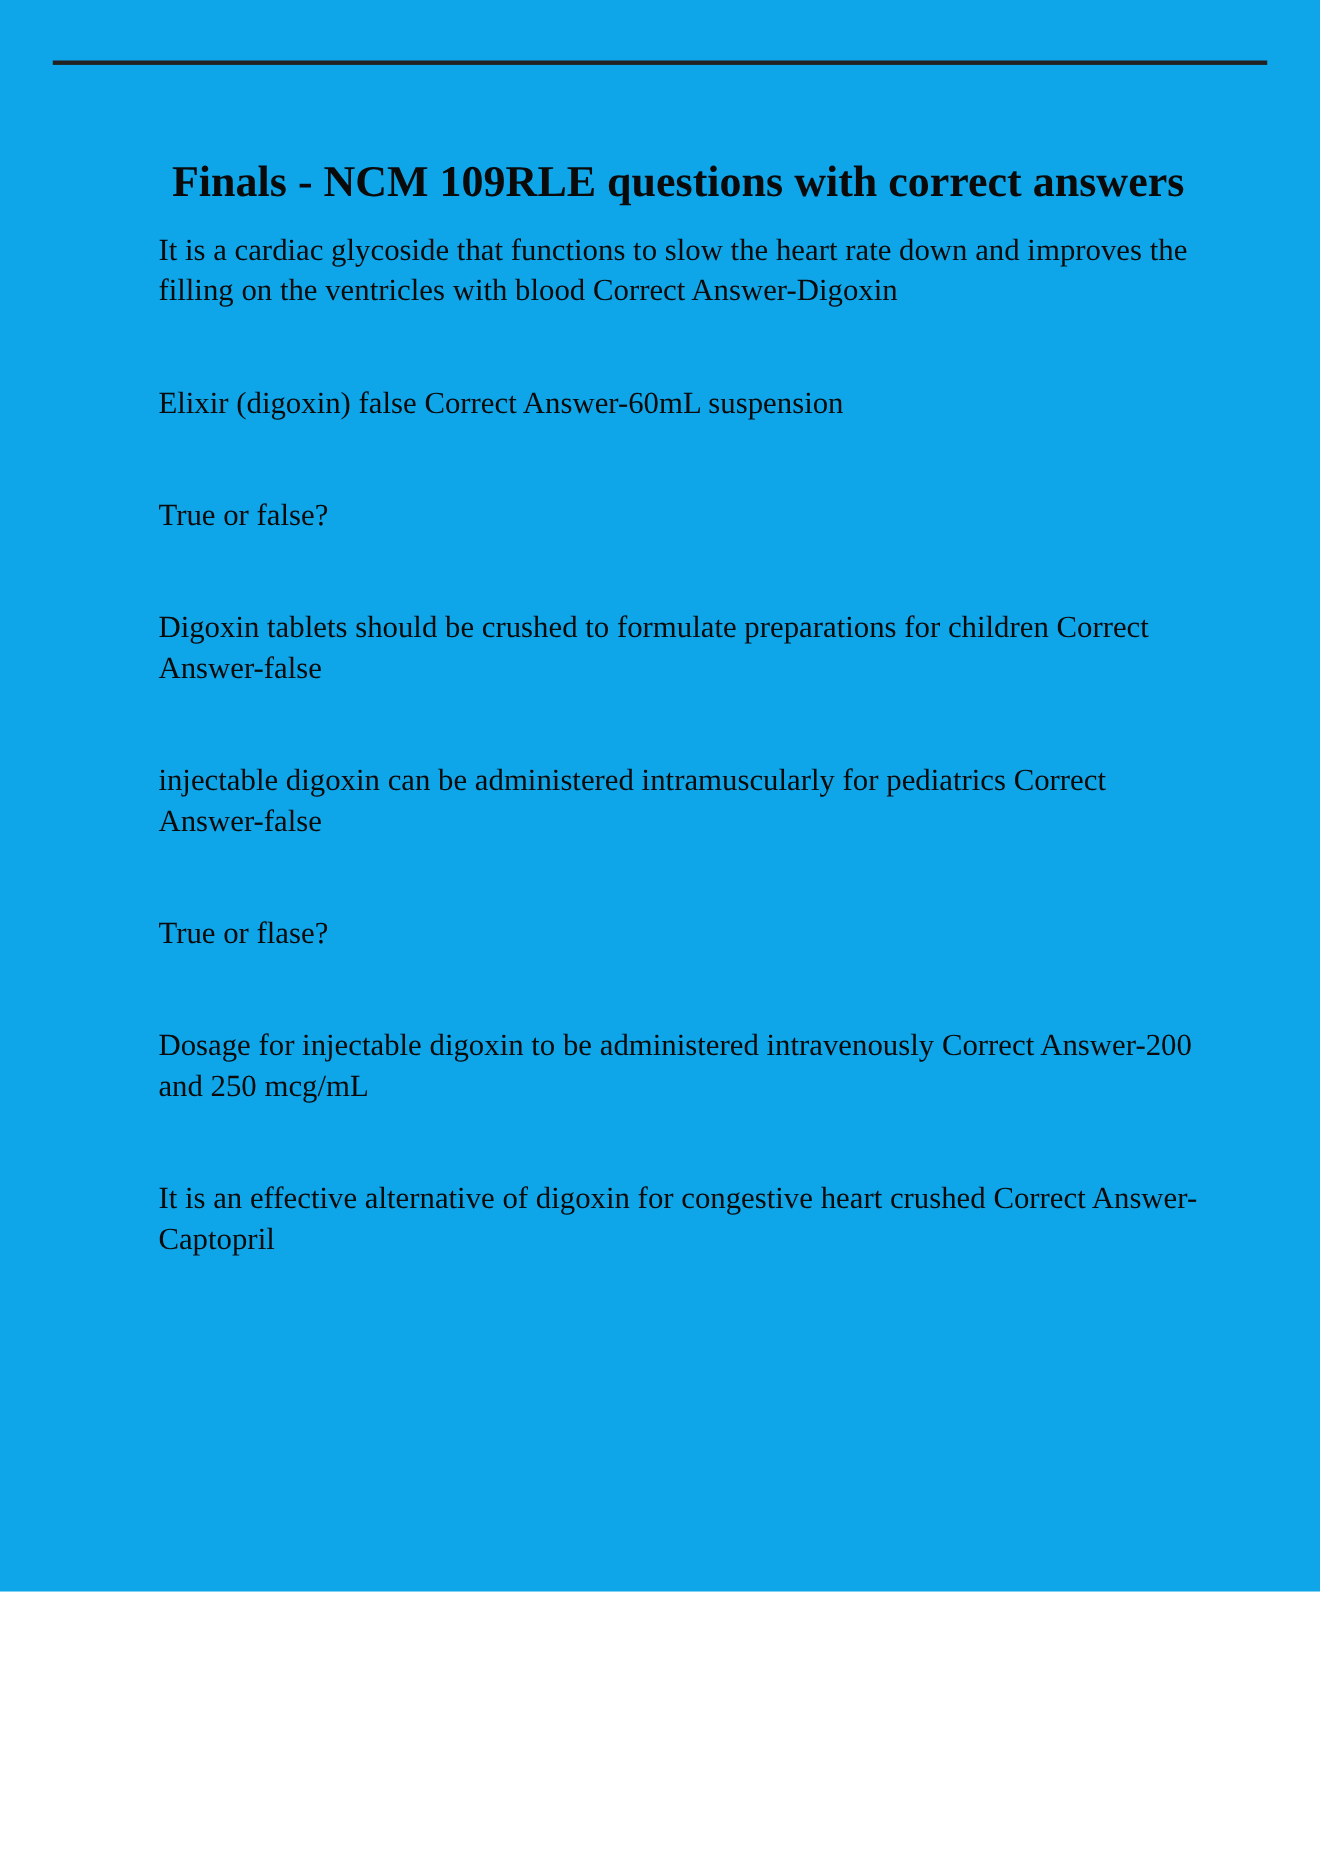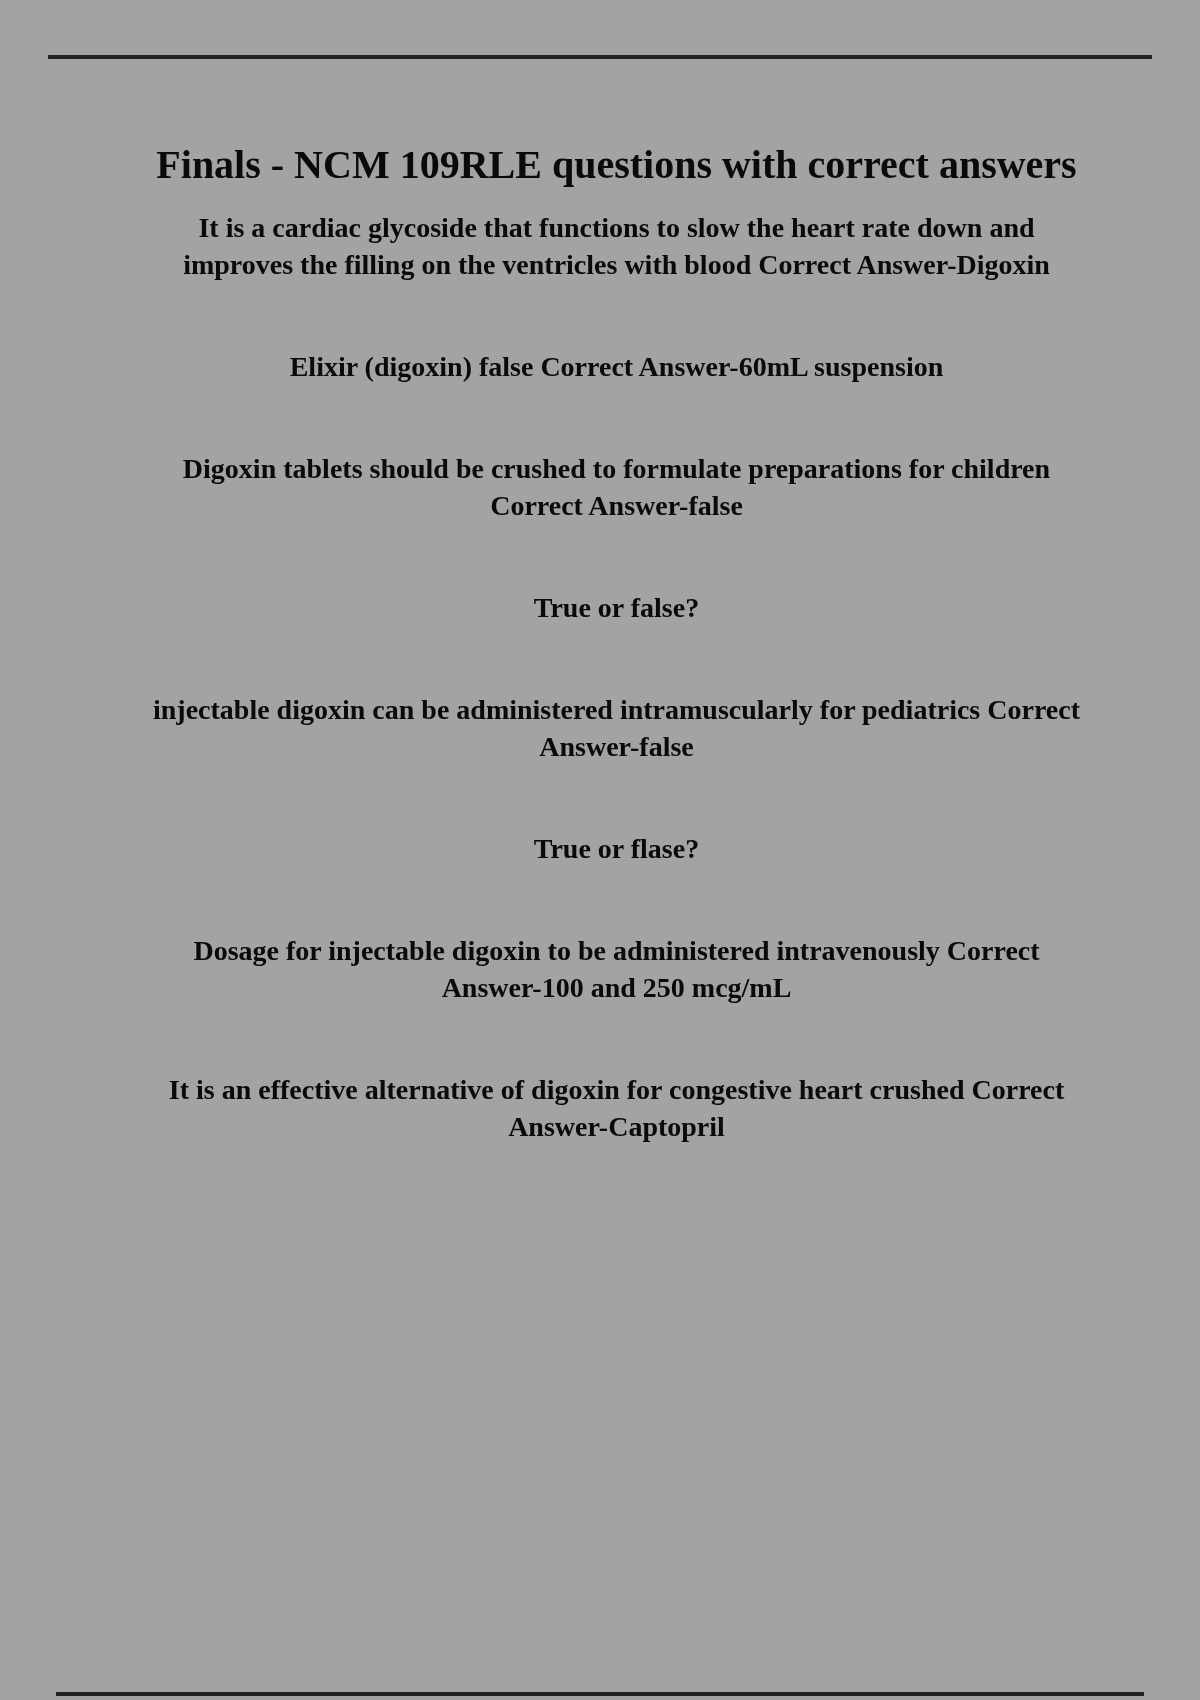--- a/index.html
+++ b/index.html
@@ -3,22 +3,22 @@
 <meta charset="utf-8">
 <style>
   html, body {
     margin: 0;
     padding: 0;
     background: #ffffff;
   }
   .page {
     position: relative;
     width: 1200px;
-    height: 1700px;
-    background: #a3a3a3;
+    height: 1447px;
+    background: #0ea5e9;
     overflow: hidden;
     font-family: "Liberation Serif", "DejaVu Serif", serif;
     color: #0a0a0a;
   }
   .rule {
     position: absolute;
     height: 4px;
     background: #222222;
   }
   .rule-top {
@@ -43,38 +43,38 @@
     line-height: 50px;
     font-weight: bold;
     text-align: center;
     color: #0a0a0a;
     letter-spacing: 0;
   }
   .qa {
     margin: 0 0 65px 0;
     font-size: 28px;
     line-height: 37px;
-    font-weight: bold;
-    text-align: center;
+    font-weight: normal;
+    text-align: left;
     color: #0a0a0a;
   }
 </style>
 </head>
 <body>
 
 <div class="page">
   <div class="rule rule-top"></div>
 
   <div class="content">
     <h1 class="doc-title">Finals - NCM 109RLE questions with correct answers</h1>
 
     <p class="qa">It is a cardiac glycoside that functions to slow the heart rate down and improves the filling on the ventricles with blood Correct Answer-Digoxin</p>
     <p class="qa">Elixir (digoxin) false Correct Answer-60mL suspension</p>
+    <p class="qa">True or false?</p>
     <p class="qa">Digoxin tablets should be crushed to formulate preparations for children Correct Answer-false</p>
-    <p class="qa">True or false?</p>
     <p class="qa">injectable digoxin can be administered intramuscularly for pediatrics Correct Answer-false</p>
     <p class="qa">True or flase?</p>
-    <p class="qa">Dosage for injectable digoxin to be administered intravenously Correct Answer-100 and 250 mcg/mL</p>
+    <p class="qa">Dosage for injectable digoxin to be administered intravenously Correct Answer-200 and 250 mcg/mL</p>
     <p class="qa">It is an effective alternative of digoxin for congestive heart crushed Correct Answer-Captopril</p>
   </div>
 
   <div class="rule rule-bottom"></div>
 </div>
 
 </body></html>

